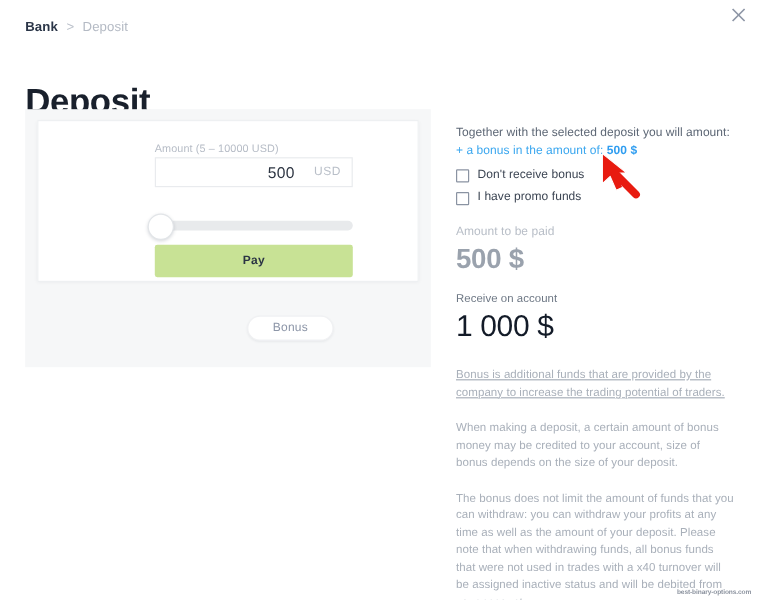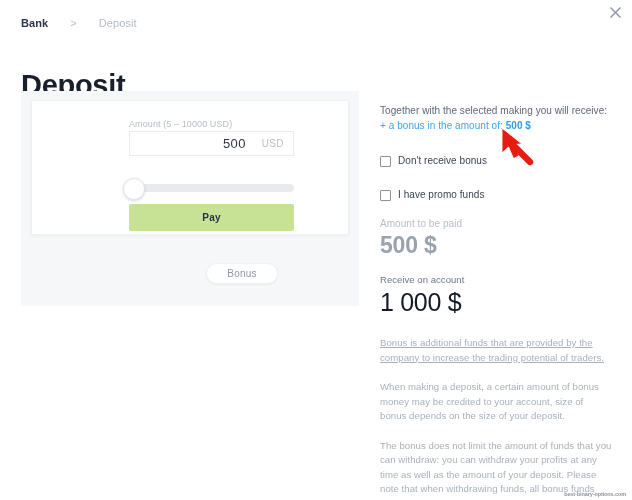--- a/index.html
+++ b/index.html
@@ -36,21 +36,21 @@
   .close-btn svg { display: block; }
 
   
   .breadcrumb {
     position: absolute;
     top: 16px;
     left: 21px;
     font-size: 11px;
     display: flex;
     align-items: center;
-    gap: 22px;
+    gap: 7px;
     line-height: 14px;
   }
   .crumb-root {
     color: #2a3547;
     font-weight: 700;
     cursor: pointer;
     letter-spacing: .1px;
   }
   .crumb-sep { color: #b9bfc9; font-weight: 400; }
   .crumb-current { color: #b4bac4; letter-spacing: .1px; }
@@ -211,21 +211,21 @@
     line-height: 14px;
     cursor: pointer;
     letter-spacing: .05px;
   }
   .bonus-link b { color: #2f9df0; font-weight: 700; }
 
   .checkbox-row {
     display: flex;
     align-items: center;
     gap: 7px;
-    margin-top: 22px;
+    margin-top: 7px;
     cursor: pointer;
   }
   .checkbox-row:first-of-type { margin-top: 18px; }
   .cbox {
     width: 9px;
     height: 9px;
     border: 1px solid #8a93a2;
     background: #fff;
     flex: 0 0 auto;
     border-radius: 1px;
@@ -335,21 +335,21 @@
       </div>
 
       <button class="pay-button">Pay</button>
     </div>
   </div>
 
   <button class="back-button">Bonus</button>
 
   <div class="right-panel">
 
-    <div class="receive-line">Together with the selected making you will receive:</div>
+    <div class="receive-line">Together with the selected deposit you will amount:</div>
 
     <a class="bonus-link">
       <span>+ a bonus in the amount of: </span><b>500 $</b>
     </a>
 
     <div class="checkbox-row">
       <span class="cbox"></span>
       <span class="cbox-label">Don't receive bonus</span>
     </div>
 

